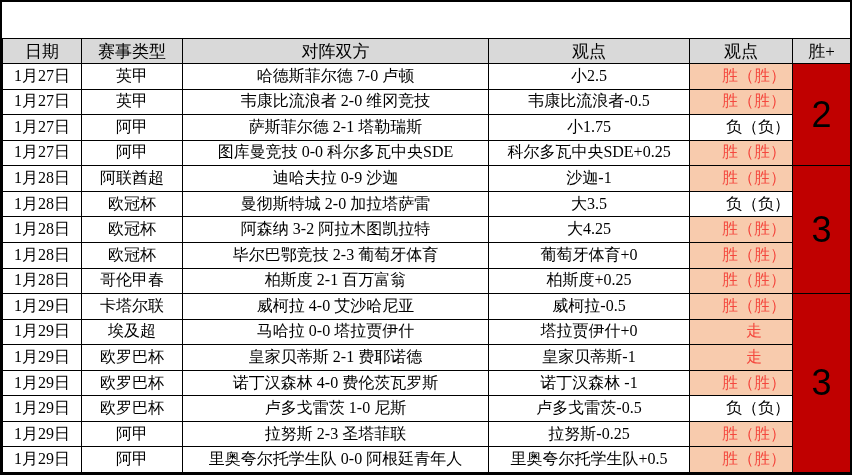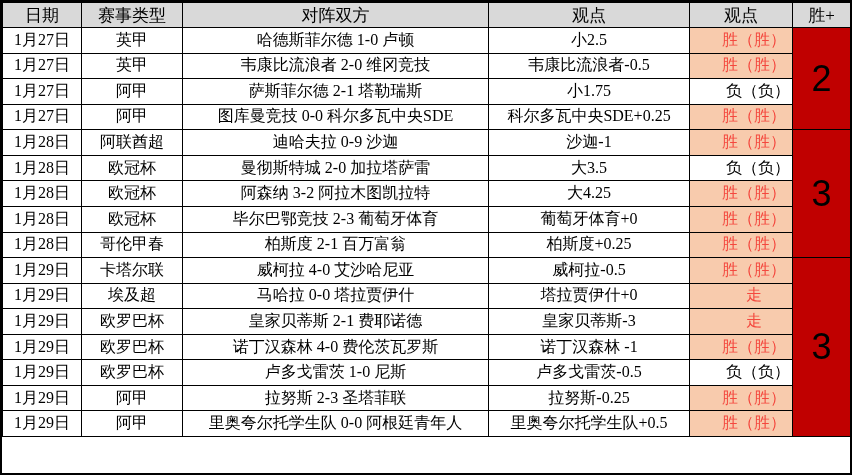--- a/index.html
+++ b/index.html
@@ -38,20 +38,21 @@
     font-size: 26px;
     font-weight: bold;
     white-space: pre;
     letter-spacing: 1px;
   }
   table.results {
     width: 848px;
     height: 435px;
     border-collapse: collapse;
     table-layout: fixed;
+    margin-top: 36px;
   }
   .results th, .results td {
     border: 1px solid var(--grid);
     text-align: center;
     vertical-align: middle;
     padding: 0 2px;
     overflow: hidden;
     white-space: nowrap;
     font-size: 16px;
     font-weight: normal;
@@ -92,21 +93,21 @@
         <th>对阵双方</th>
         <th>观点</th>
         <th>观点</th>
         <th>胜+</th>
       </tr>
     </thead>
     <tbody>
         <tr>
           <td>1月27日</td>
           <td>英甲</td>
-          <td>哈德斯菲尔德 1-0 卢顿</td>
+          <td>哈德斯菲尔德 7-0 卢顿</td>
           <td>小2.5</td>
           <td class="result win">胜（胜）</td>
           <td class="net-cell" rowspan="4">2</td>
         </tr>
         <tr>
           <td>1月27日</td>
           <td>英甲</td>
           <td>韦康比流浪者 2-0 维冈竞技</td>
           <td>韦康比流浪者-0.5</td>
           <td class="result win">胜（胜）</td>
@@ -173,21 +174,21 @@
           <td>1月29日</td>
           <td>埃及超</td>
           <td>马哈拉 0-0 塔拉贾伊什</td>
           <td>塔拉贾伊什+0</td>
           <td class="result win">走</td>
         </tr>
         <tr>
           <td>1月29日</td>
           <td>欧罗巴杯</td>
           <td>皇家贝蒂斯 2-1 费耶诺德</td>
-          <td>皇家贝蒂斯-3</td>
+          <td>皇家贝蒂斯-1</td>
           <td class="result win">走</td>
         </tr>
         <tr>
           <td>1月29日</td>
           <td>欧罗巴杯</td>
           <td>诺丁汉森林 4-0 费伦茨瓦罗斯</td>
           <td>诺丁汉森林 -1</td>
           <td class="result win">胜（胜）</td>
         </tr>
         <tr>

